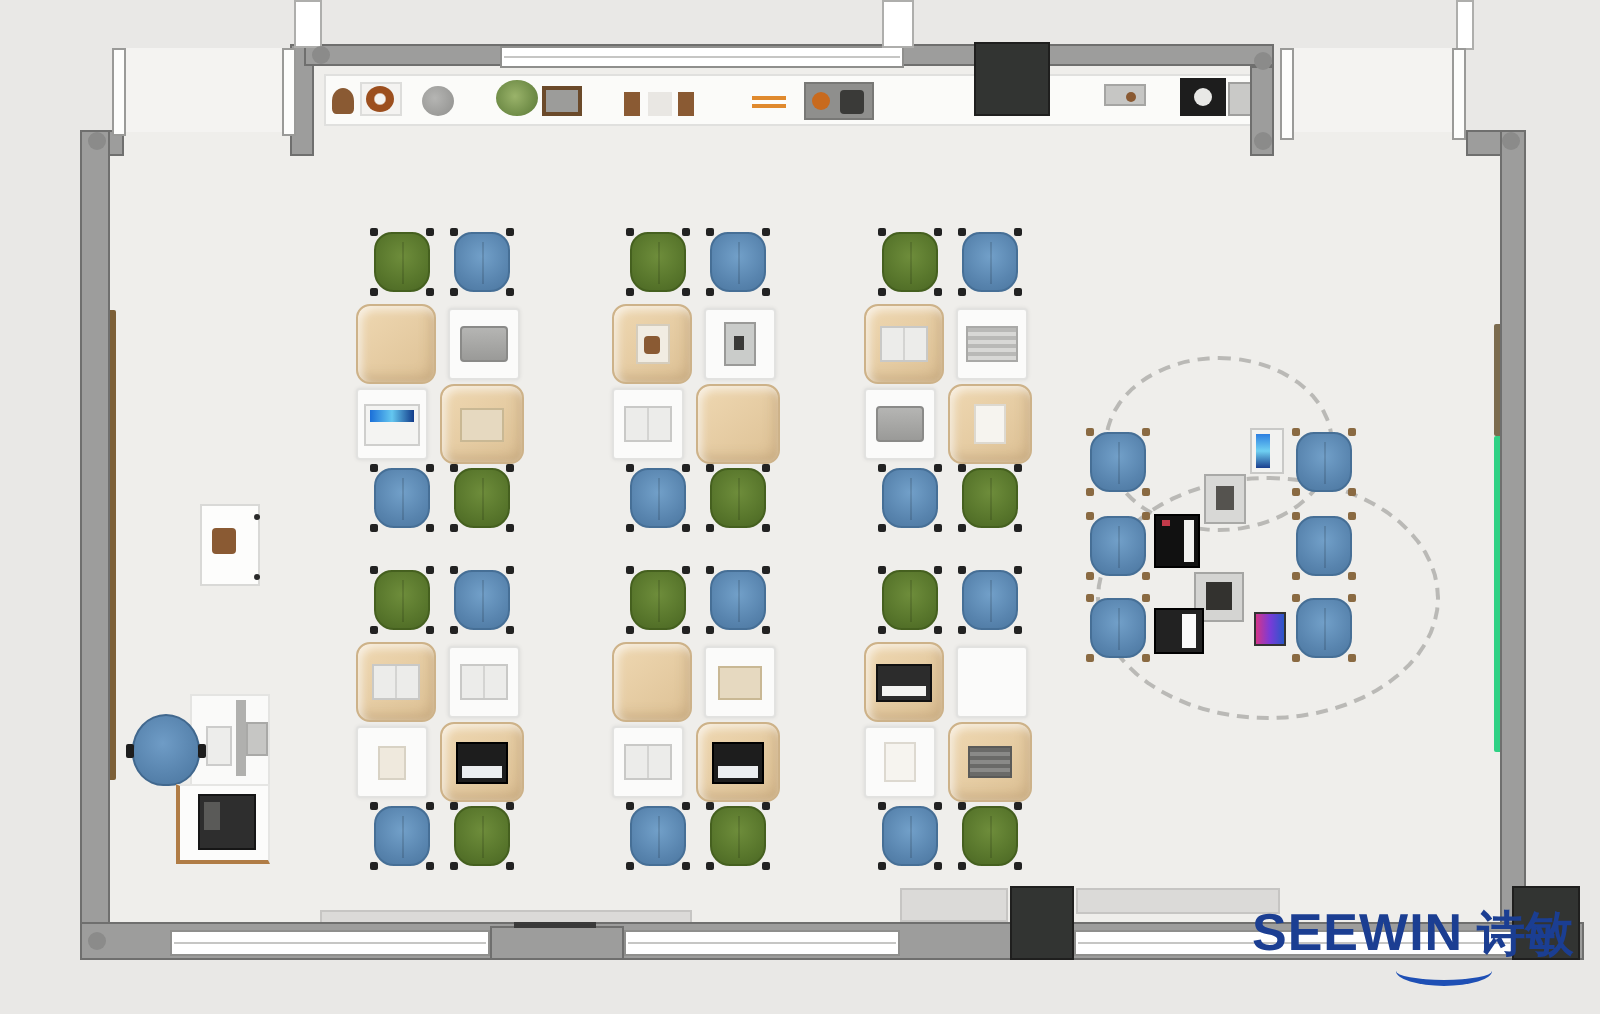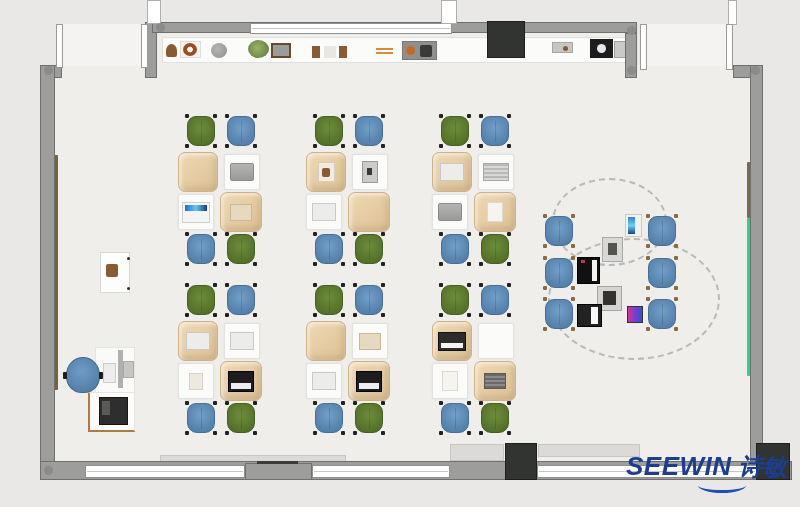--- a/index.html
+++ b/index.html
@@ -453,17 +453,17 @@
       <div class="abs pillar" style="left: 487px; top: 21px; width: 38px; height: 37px;"></div>
       <div class="abs pillar" style="left: 505px; top: 443px; width: 32px; height: 37px;"></div>
       <div class="abs pillar" style="left: 756px; top: 443px; width: 34px; height: 37px;"></div>
       <div class="abs corner" style="left: 44px; top: 66px; width: 9px; height: 9px;"></div>
       <div class="abs corner" style="left: 156px; top: 23px; width: 9px; height: 9px;"></div>
       <div class="abs corner" style="left: 627px; top: 26px; width: 9px; height: 9px;"></div>
       <div class="abs corner" style="left: 627px; top: 66px; width: 9px; height: 9px;"></div>
       <div class="abs corner" style="left: 751px; top: 66px; width: 9px; height: 9px;"></div>
       <div class="abs corner" style="left: 44px; top: 466px; width: 9px; height: 9px;"></div>
     </div>
-  <div id="logo" style="color: rgb(27, 62, 146); font-style: italic;">
+  <div id="logo" style="color: rgb(27, 62, 146);">
     <span class="en">SEEWIN</span><span class="cn">诗敏</span>
     <div class="swoosh" style="border-bottom-color: rgb(30, 79, 181);"></div>
   </div>
 </div>
 
 </body></html>

